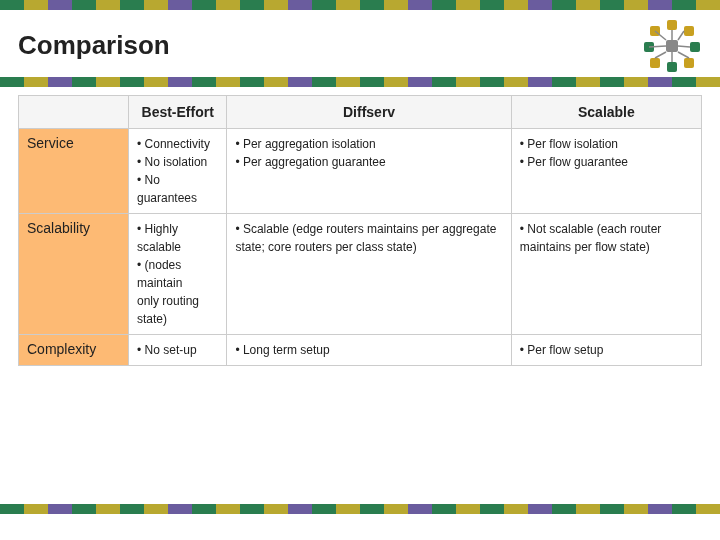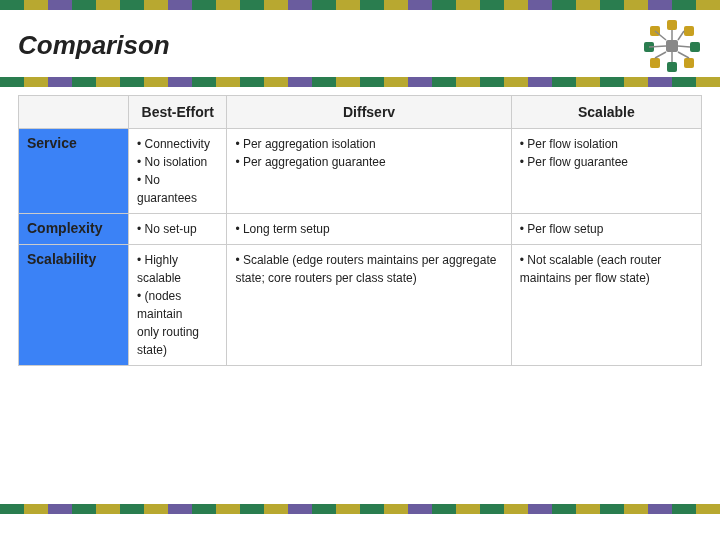--- a/index.html
+++ b/index.html
@@ -35,21 +35,20 @@
       display: flex;
       align-items: center;
       justify-content: space-between;
       padding: 8px 18px 4px 18px;
     }
 
     .page-title {
       font-size: 26px;
       font-weight: bold;
       color: #222;
-      font-style: italic;
     }
 
     
     .network-icon {
       width: 60px;
       height: 55px;
     }
 
     
     .color-bar {
@@ -79,25 +78,25 @@
     thead th {
       text-align: center;
       font-weight: bold;
       font-size: 14px;
       background: #f5f5f5;
       color: #222;
       padding: 8px;
     }
 
     .row-header {
-      font-weight: bold;
+      font-weight: normal;
       font-size: 14px;
       color: #222;
       width: 110px;
-      background: #3b82f6;
+      background: #fdba74;
     }
 
     td.data-cell {
       font-size: 12px;
       color: #222;
       line-height: 1.5;
     }
 
     
     .bottom-stripe {
@@ -231,31 +230,31 @@
         </tr>
       </thead>
       <tbody id="table-body">
       <tr>
             <td class="row-header">Service</td>
             <td class="data-cell">• Connectivity<br>• No isolation<br>• No guarantees</td>
             <td class="data-cell">• Per aggregation isolation<br>• Per aggregation guarantee</td>
             <td class="data-cell">• Per flow isolation<br>• Per flow guarantee</td>
           </tr>
           <tr>
+            <td class="row-header">Scalability</td>
+            <td class="data-cell">• Highly scalable<br>• (nodes maintain<br>   only routing state)</td>
+            <td class="data-cell">• Scalable (edge routers maintains per aggregate state; core routers per class state)</td>
+            <td class="data-cell">• Not scalable (each router maintains per flow state)</td>
+          </tr>
+          <tr>
             <td class="row-header">Complexity</td>
             <td class="data-cell">• No set-up</td>
             <td class="data-cell">• Long term setup</td>
             <td class="data-cell">• Per flow setup</td>
           </tr>
-          <tr>
-            <td class="row-header">Scalability</td>
-            <td class="data-cell">• Highly scalable<br>• (nodes maintain<br>   only routing state)</td>
-            <td class="data-cell">• Scalable (edge routers maintains per aggregate state; core routers per class state)</td>
-            <td class="data-cell">• Not scalable (each router maintains per flow state)</td>
-          </tr>
         </tbody>
     </table>
   </div>
 
   <div class="bottom-stripe" id="bottom-stripe">
       <div class="stripe-seg" style="background: rgb(42, 125, 79);"></div>
       <div class="stripe-seg" style="background: rgb(184, 168, 48);"></div>
       <div class="stripe-seg" style="background: rgb(106, 92, 158);"></div>
       <div class="stripe-seg" style="background: rgb(42, 125, 79);"></div>
       <div class="stripe-seg" style="background: rgb(184, 168, 48);"></div>

